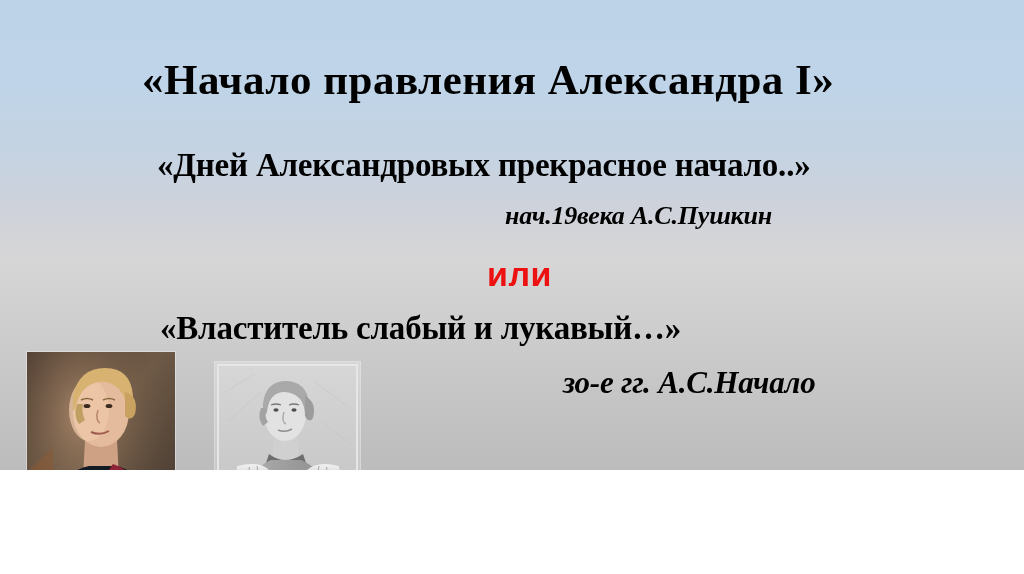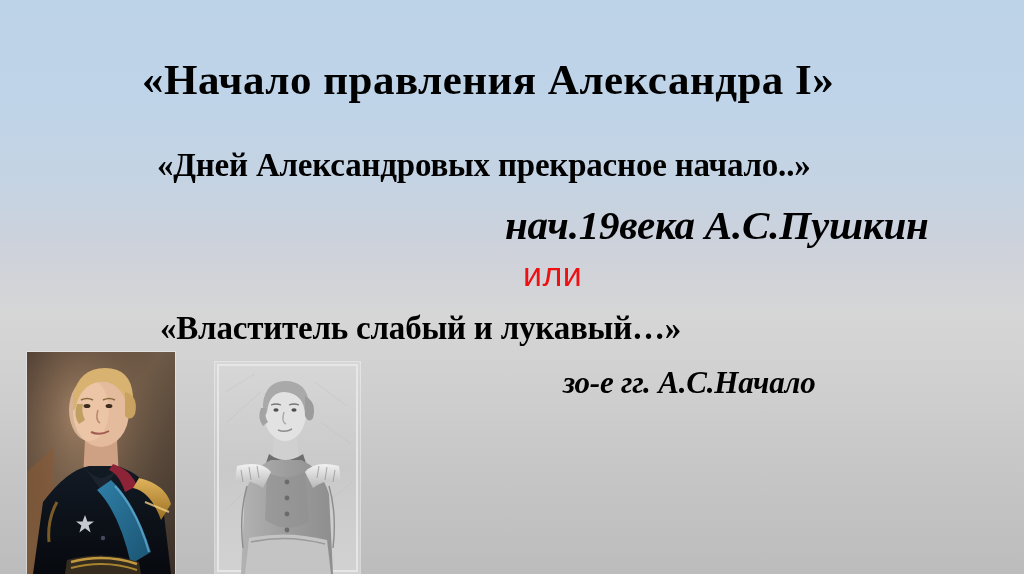--- a/index.html
+++ b/index.html
@@ -8,21 +8,21 @@
   }
   body {
     width: 1024px;
     height: 574px;
     overflow: hidden;
     font-family: "Liberation Serif", serif;
   }
   #slide {
     position: relative;
     width: 1024px;
-    height: 574px;
+    height: 470px;
     background: linear-gradient(to bottom,
         #bdd3e8 0%,
         #bfd4e8 18%,
         #c5d3e2 33%,
         #cfd2da 45%,
         #d6d6d6 55%,
         #cfcfcf 68%,
         #c6c6c7 82%,
         #bcbcbd 100%);
     overflow: hidden;
@@ -45,33 +45,32 @@
   #quote-1 {
     left: 122px;
     top: 147px;
     font-size: 33px;
     font-weight: bold;
     margin-left: 35px;
   }
   #attr-1 {
     left: 505px;
     top: 201px;
-    font-size: 41px;
+    font-size: 26px;
     font-weight: bold;
     font-style: italic;
   }
   #or-word {
     left: 487px;
     top: 255px;
     font-size: 34px;
-    font-weight: normal;
+    font-weight: bold;
     color: #ee1111;
     font-family: "Liberation Sans", sans-serif;
     letter-spacing: 0.5px;
-    margin-left: 36px;
   }
   #quote-2 {
     left: 160px;
     top: 310px;
     font-size: 33px;
     font-weight: bold;
   }
   #attr-2 {
     left: 563px;
     top: 365px;

